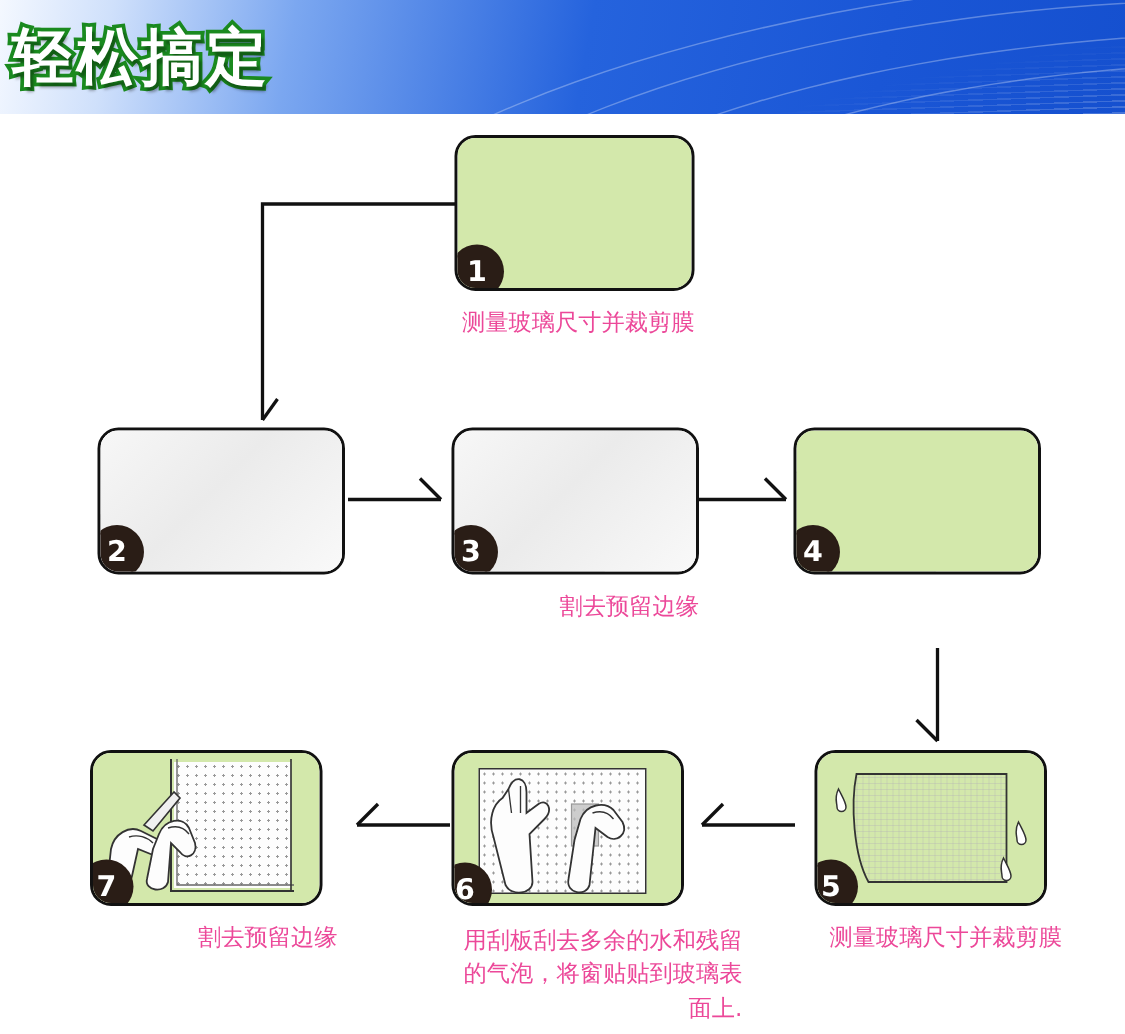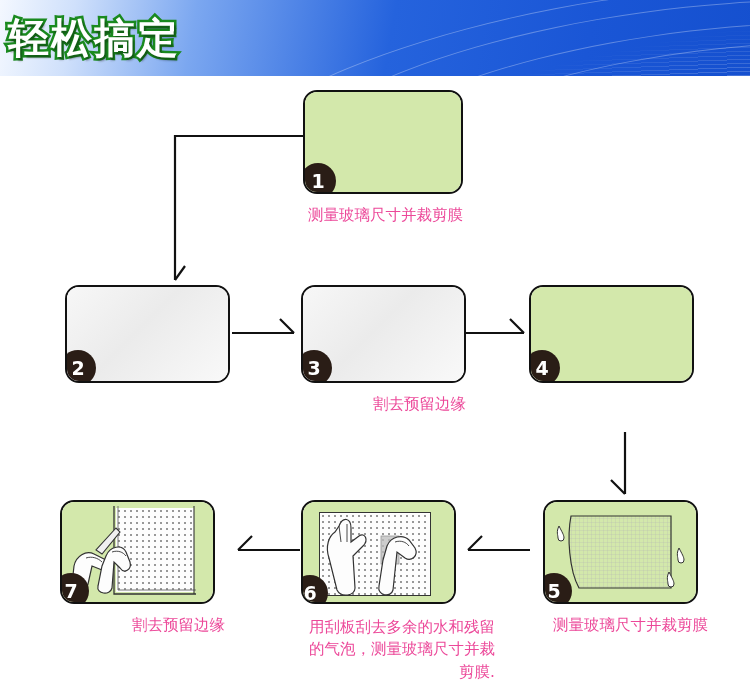--- a/index.html
+++ b/index.html
@@ -287,21 +287,21 @@
         <path d="M26 56 C22 44 26 34 32 30 L36 24 C40 14 48 16 48 26 L48 40 L56 34
                  C62 30 66 38 60 44 L50 54 L52 86 C52 94 38 96 34 88 Z" fill="#fdfdfd" stroke="#333" stroke-width="1.2"></path>
         <path d="M36 24 L38 40 M44 22 L44 40" fill="none" stroke="#333" stroke-width="0.9"></path>
 
         <path d="M84 44 C88 34 100 32 106 38 L112 46 C116 54 108 60 102 56 L94 50
                  L90 88 C88 96 74 94 76 84 L80 58 Z" fill="#fdfdfd" stroke="#333" stroke-width="1.2"></path>
         <path d="M92 40 C98 38 103 40 106 44" fill="none" stroke="#333" stroke-width="0.9"></path>
       </svg>
       <div class="badge" style="left:-10px;bottom:-8px;">6</div>
     </div>
-    <div class="caption" style="margin-top:12px;width:200px;">用刮板刮去多余的水和残留的气泡，测量玻璃尺寸并裁剪膜.</div>
+    <div class="caption" style="margin-top:12px;width:200px;">用刮板刮去多余的水和残留的气泡，将窗贴贴到玻璃表面上.</div>
   </div>
 
   <div class="step" style="left:60px;top:500px;width:165px;">
     <div class="panel" style="width:151px;height:100px;">
       <div class="green-fill"></div>
       <div class="dot-fill" style="position:absolute;left:54px;top:6px;width:78px;height:84px;"></div>
       <svg width="151" height="100" viewBox="0 0 151 100" style="position:absolute;left:0;top:0;">
 
         <path d="M52 4 L52 92 L134 92" fill="none" stroke="#333" stroke-width="1.3"></path>
         <path d="M56 4 L56 88 L134 88" fill="none" stroke="#666" stroke-width="0.9"></path>

